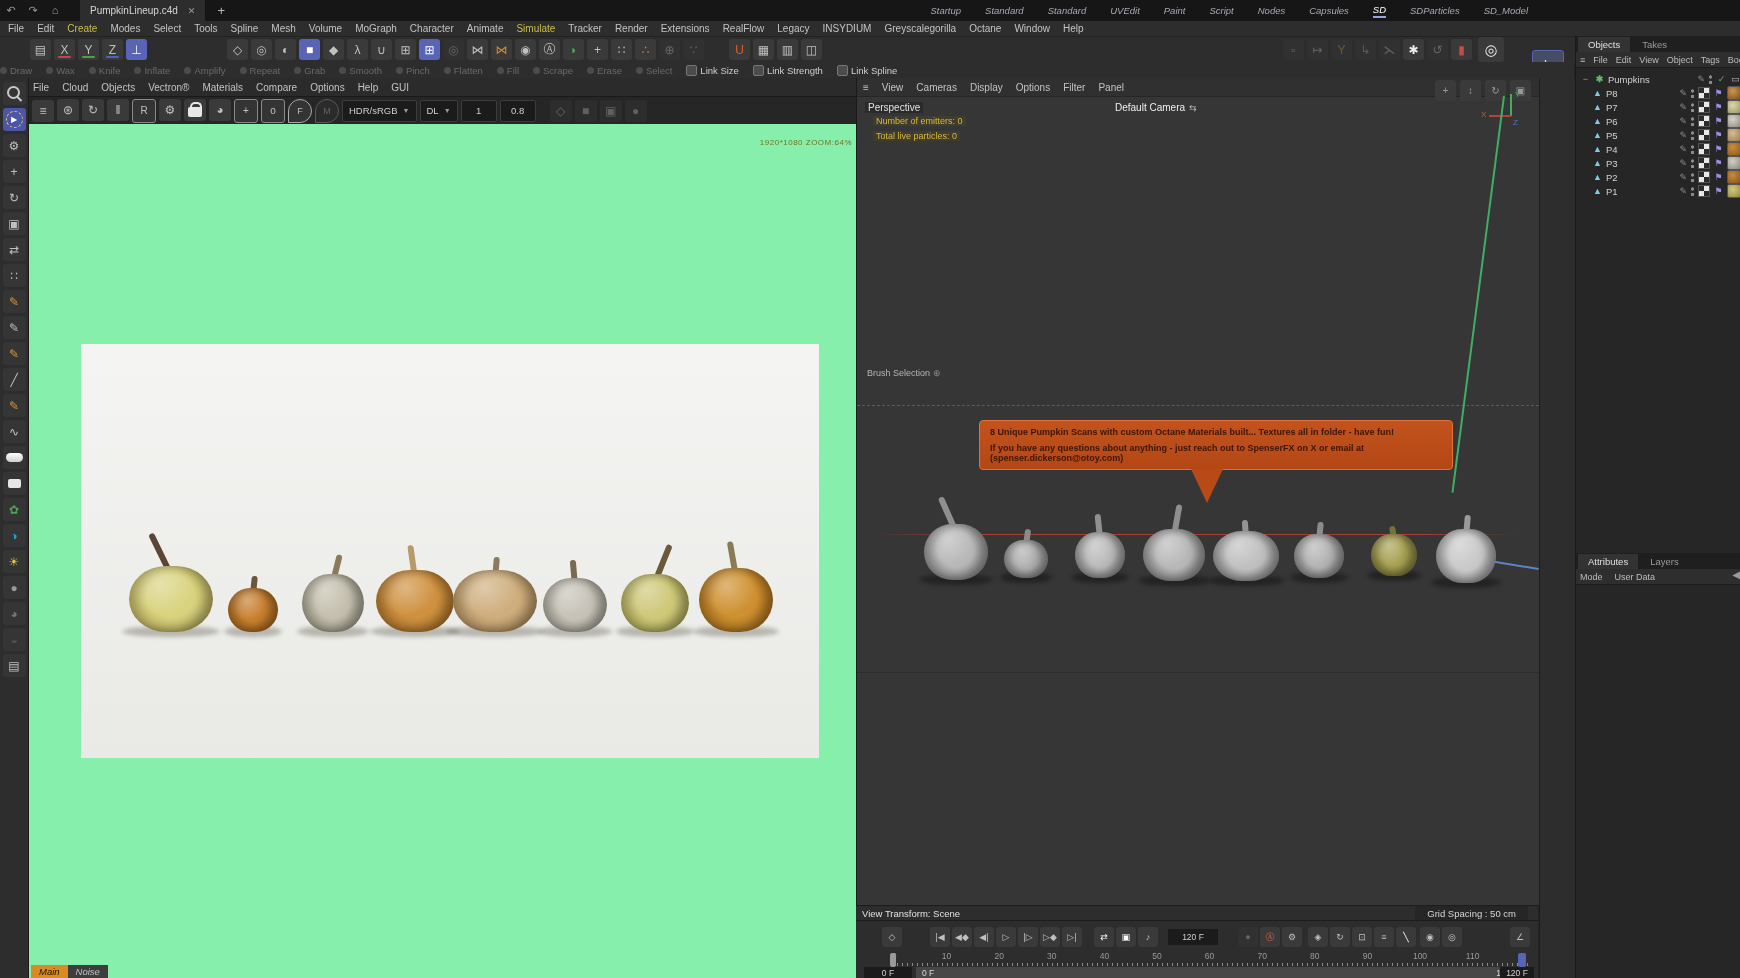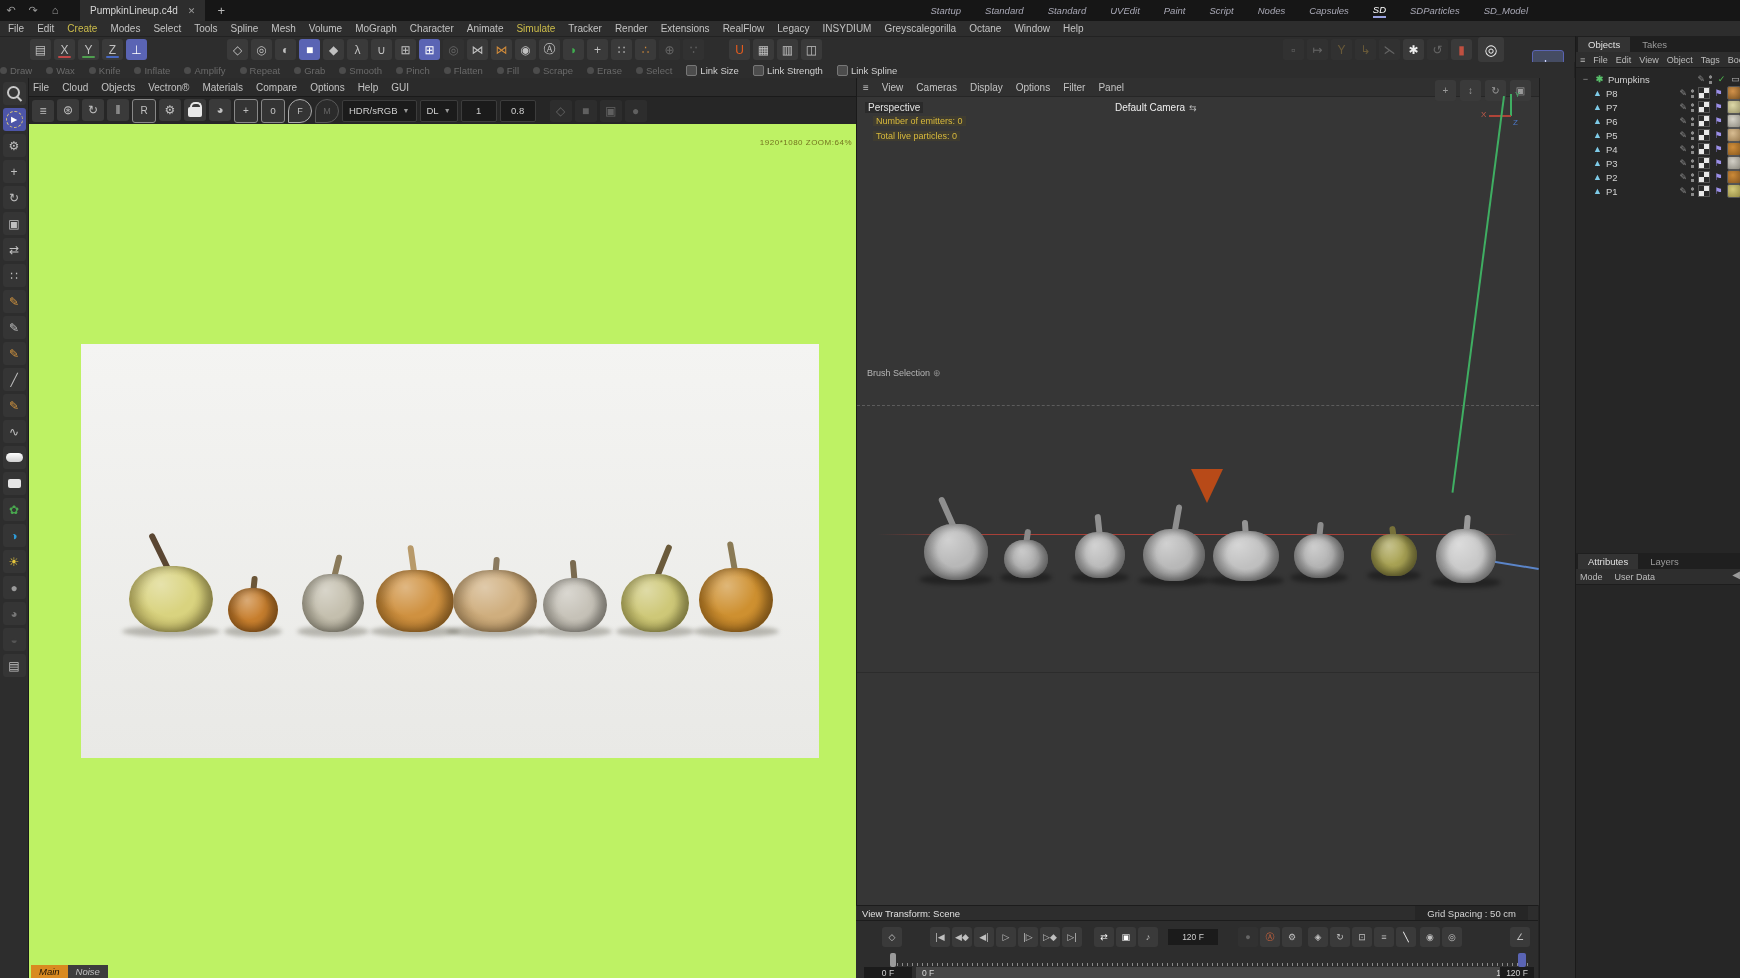--- a/index.html
+++ b/index.html
@@ -54,21 +54,21 @@
   .octane{position:absolute;left:29px;top:78px;width:827px;height:900px;background:#1f1f1f;}
   .oct-menu{height:18px;display:flex;align-items:center;gap:13px;padding-left:4px;background:#2b2b2b;border-bottom:1px solid #1a1a1a;}
   .oct-menu span{font-size:10px;color:#c3c3c3;}
   .oct-tools{height:27px;display:flex;align-items:center;gap:3px;padding-left:3px;background:#262626;border-bottom:1px solid #141414;}
   .oct-tools .ico{width:22px;height:22px;}
   .sel-box{height:20px;background:#1b1b1b;border:1px solid #3c3c3c;border-radius:2px;display:flex;align-items:center;gap:5px;padding:0 6px;color:#cfcfcf;font-size:9.5px;}
   .sel-box .car{font-size:7px;color:#999;}
   .num-box{height:20px;width:34px;background:#1b1b1b;border:1px solid #3c3c3c;border-radius:2px;display:flex;align-items:center;justify-content:center;color:#cfcfcf;font-size:9.5px;}
   .lockico{width:14px;height:10px;background:#e8e8e8;border-radius:2px;position:relative;margin-top:5px;}
   .lockico:before{content:"";position:absolute;left:2px;top:-5px;width:8px;height:8px;border:2px solid #e8e8e8;border-bottom:none;border-radius:5px 5px 0 0;}
-  .oct-canvas{position:absolute;left:0;top:46px;width:827px;height:854px;background:#bef264;}
+  .oct-canvas{position:absolute;left:0;top:46px;width:827px;height:854px;background:#86efac;}
   .render{position:absolute;left:52px;top:220px;width:738px;height:414px;background:linear-gradient(#f4f4f2,#e9e9e6);}
   .overlay-res{position:absolute;right:4px;top:14px;color:#74741f;font-size:8px;letter-spacing:.5px;}
   .oct-tabs{position:absolute;left:2px;bottom:0;display:flex;font-style:italic;}
   .oct-tabs span{font-size:9.5px;padding:1px 8px;}
   .oct-tabs .on{background:#d98a20;color:#1d1304;}
   .oct-tabs .off{background:#3d3d3d;color:#c0c0c0;}
   
   .pk{position:absolute;}
   .pkb{position:absolute;inset:0;border-radius:48% / 55%;box-shadow:inset -8px -2px 10px rgba(0,0,0,.28), inset 8px 0 10px rgba(0,0,0,.15);}
   .pks{position:absolute;bottom:86%;left:50%;width:6px;border-radius:3px 3px 2px 2px;transform-origin:bottom center;}
@@ -520,20 +520,24 @@
           <div class="pksh" style="background: rgba(0, 0, 0, 0.35);"></div>
           <div class="pks" style="height: 14px; background: linear-gradient(rgb(119, 113, 58), rgb(119, 113, 58)); transform: translateX(-50%) rotate(-8deg);"></div>
           <div class="pkb" style="background: radial-gradient(at 38% 28%, rgba(255, 255, 255, 0.35) 0%, rgba(255, 255, 255, 0) 45%), radial-gradient(at 50% 45%, rgb(170, 164, 85) 40%, rgb(102, 98, 44) 96%);"></div>
         </div>
         <div class="pk" style="left: 579px; top: 451px; width: 60px; height: 54px;">
           <div class="pksh" style="background: rgba(0, 0, 0, 0.35);"></div>
           <div class="pks" style="height: 22px; background: linear-gradient(rgb(154, 154, 154), rgb(154, 154, 154)); transform: translateX(-50%) rotate(5deg);"></div>
           <div class="pkb" style="background: radial-gradient(at 38% 28%, rgba(255, 255, 255, 0.35) 0%, rgba(255, 255, 255, 0) 45%), radial-gradient(at 50% 45%, rgb(201, 201, 201) 40%, rgb(122, 122, 122) 96%);"></div>
         </div>
       </div>
+    <div class="tooltip">
+      <div>8 Unique Pumpkin Scans with custom Octane Materials built... Textures all in folder - have fun!</div>
+      <div>If you have any questions about anything - just reach out to SpenserFX on X or email at (spenser.dickerson@otoy.com)</div>
+    </div>
     <div class="tail"></div>
   </div>
 
   <div class="statusbar">
     <span class="vt">View Transform: Scene</span>
     <span class="gridsp">Grid Spacing : 50 cm</span>
   </div>
 
   <div class="timeline">
     <span class="tl-ico" style="left:26px">
@@ -566,20 +570,34 @@
         <span class="ico">≡</span>
         <span class="ico on">╲</span>
       </span>
     <span class="tl-ico" id="tl-solo" style="left:564px">
         <span class="ico">◉</span>
         <span class="ico">◎</span>
       </span>
     <span class="tl-ico" style="left:654px">
         <span class="ico">∠</span>
       </span>
+    <div class="ruler" id="tl-ruler">
+        <span class="n" style="left: 2px;">0</span>
+        <span class="n" style="left: 54.6px;">10</span>
+        <span class="n" style="left: 107.2px;">20</span>
+        <span class="n" style="left: 159.8px;">30</span>
+        <span class="n" style="left: 212.4px;">40</span>
+        <span class="n" style="left: 265px;">50</span>
+        <span class="n" style="left: 317.6px;">60</span>
+        <span class="n" style="left: 370.2px;">70</span>
+        <span class="n" style="left: 422.8px;">80</span>
+        <span class="n" style="left: 475.4px;">90</span>
+        <span class="n" style="left: 528px;">100</span>
+        <span class="n" style="left: 580.6px;">110</span>
+      </div>
     <div class="ticks"></div>
     <div class="playhead"></div>
     <div class="endmark"></div>
     <span class="fbox" style="left:8px;width:48px">0 F</span>
     <div class="rangebar">
       <span>0 F</span>
       <span>120 F</span>
     </div>
     <span class="fbox" style="left:644px;width:34px">120 F</span>
   </div>

